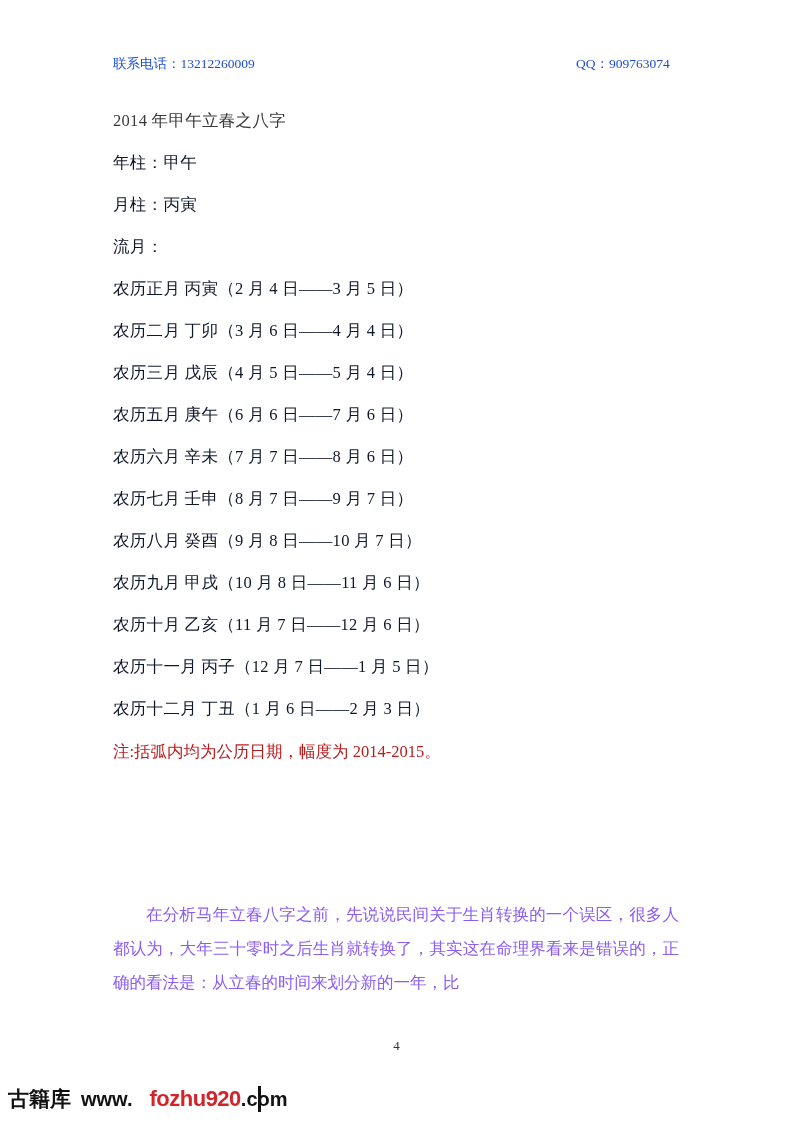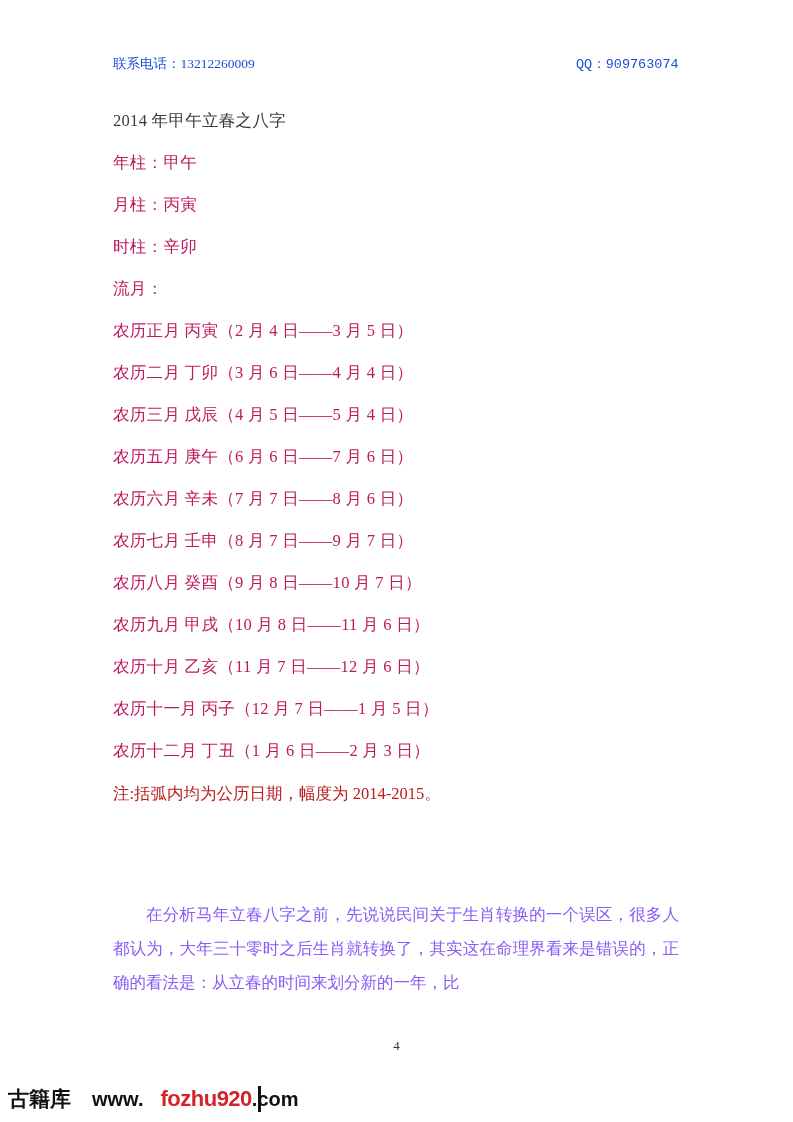--- a/index.html
+++ b/index.html
@@ -37,34 +37,33 @@
     position: absolute;
     left: 0;
     top: 0;
     white-space: nowrap;
   }
   .header .qq {
     position: absolute;
     left: 463px;
     top: 0;
     white-space: nowrap;
-    font-family: Liberation Mono, monospace;
   }
 
   
   .content {
     position: absolute;
     top: 100px;
     left: 113px;
     width: 570px;
   }
   .line {
     font-size: 16.5px;
     line-height: 42px;
-    color: #be185d;
+    color: #0f172a;
     white-space: nowrap;
     letter-spacing: 0.3px;
   }
   .line.title {
     color: #3a3a3a;
   }
   .note {
     font-size: 16.5px;
     line-height: 40px;
     color: #b91c1c;
@@ -119,21 +118,21 @@
     font-weight: bold;
     color: #111111;
     letter-spacing: 0px;
     line-height: 30px;
   }
   .fz-url {
     font-family: "Liberation Sans", sans-serif;
     font-size: 20px;
     font-weight: bold;
     color: #111111;
-    margin-left: 21px;
+    margin-left: 10px;
     line-height: 30px;
   }
   .fz-brand {
     font-family: "Liberation Sans", sans-serif;
     font-size: 22px;
     font-weight: bold;
     color: #d4232a;
     line-height: 30px;
     margin-left: 17px;
     letter-spacing: -0.5px;
@@ -162,21 +161,20 @@
   <div class="header">
     <span class="phone">联系电话：13212260009</span>
     <span class="qq">QQ：909763074</span>
   </div>
 
   <div class="content">
     <div class="line title">2014 年甲午立春之八字</div>
 
     <div class="line">年柱：甲午</div>
     <div class="line">月柱：丙寅</div>
-    <div class="line">时柱：辛卯</div>
 
     <div class="line">流月：</div>
 
     <div class="line">农历正月  丙寅（2 月 4 日——3 月 5 日）</div>
     <div class="line">农历二月  丁卯（3 月 6 日——4 月 4 日）</div>
     <div class="line">农历三月  戊辰（4 月 5 日——5 月 4 日）</div>
     <div class="line">农历五月  庚午（6 月 6 日——7 月 6 日）</div>
     <div class="line">农历六月  辛未（7 月 7 日——8 月 6 日）</div>
     <div class="line">农历七月  壬申（8 月 7 日——9 月 7 日）</div>
     <div class="line">农历八月  癸酉（9 月 8 日——10 月 7 日）</div>

